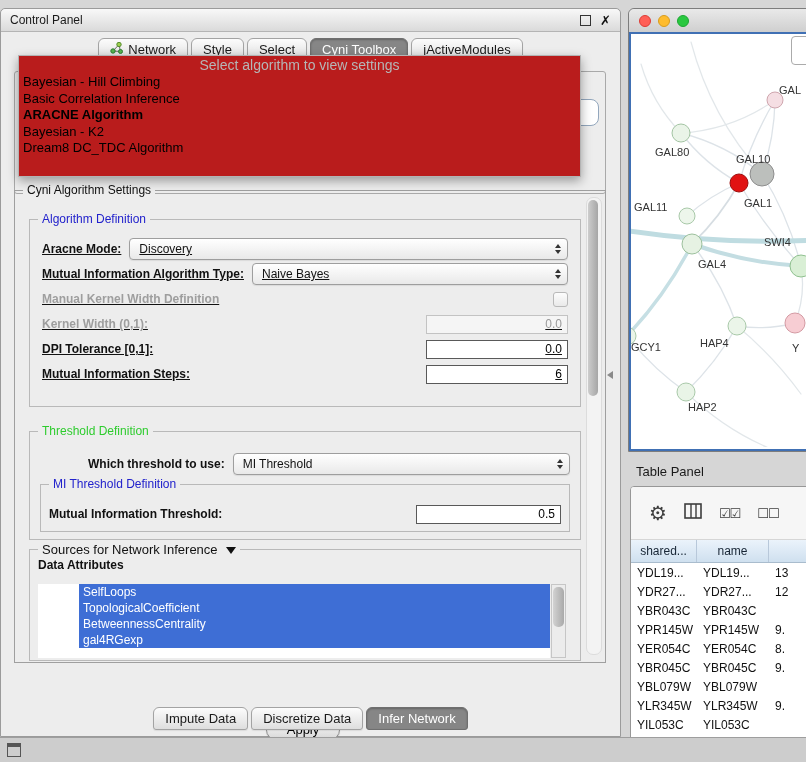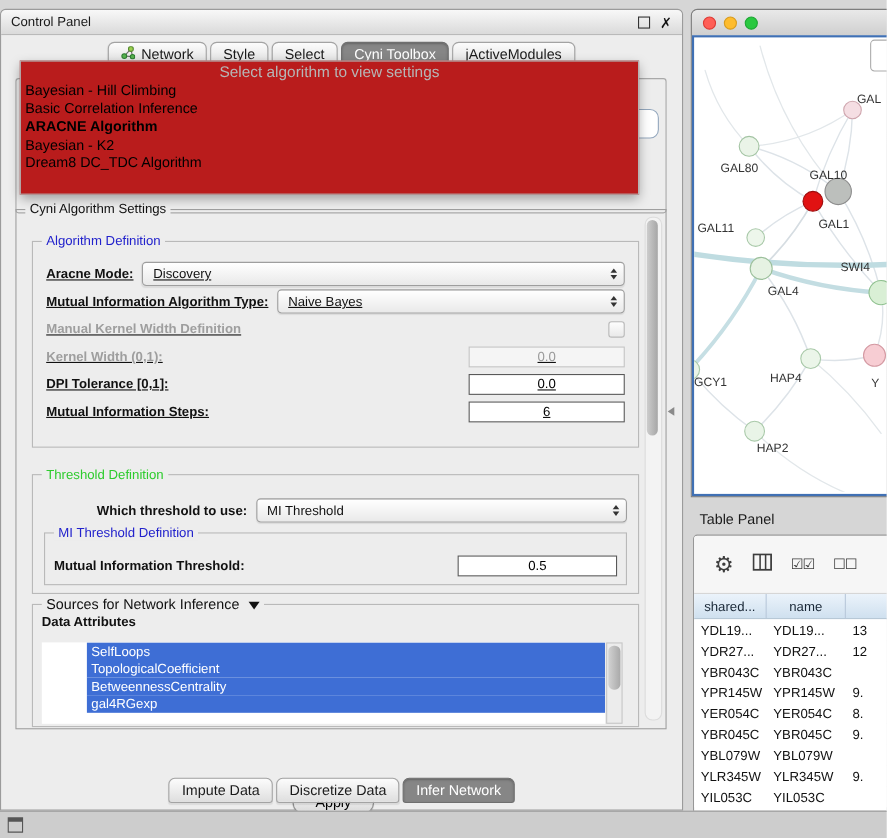--- a/index.html
+++ b/index.html
@@ -56,21 +56,21 @@
   .combo-val{flex:1;}
   .combo-arrows{display:flex;flex-direction:column;align-items:center;gap:2px;padding-right:2px;}
   .tri-up{width:0;height:0;border-left:3.5px solid transparent;border-right:3.5px solid transparent;border-bottom:4.5px solid #333;}
   .tri-down{width:0;height:0;border-left:3.5px solid transparent;border-right:3.5px solid transparent;border-top:4.5px solid #333;}
   .tri-right{width:0;height:0;border-top:5px solid transparent;border-bottom:5px solid transparent;border-left:7px solid #111;display:inline-block;}
   .tri-down-s{width:0;height:0;border-left:5px solid transparent;border-right:5px solid transparent;border-top:7px solid #111;display:inline-block;margin-left:5px;vertical-align:middle;}
   .tri-left{width:0;height:0;border-top:4px solid transparent;border-bottom:4px solid transparent;border-right:6px solid #8a8a8a;display:inline-block;}
   .checkbox{width:13px;height:13px;border:1px solid #b9b9b9;border-radius:3px;
        background:linear-gradient(#fdfdfd,#e9e9e9);margin-left:auto;}
   .field{width:142px;height:19px;border:1px solid #595959;background:#fff;
-       font:12px "Liberation Sans","DejaVu Sans",sans-serif;text-align:center;padding:0 5px;
+       font:12px "Liberation Sans","DejaVu Sans",sans-serif;text-align:right;padding:0 5px;
        margin-left:auto;box-sizing:border-box;}
   .field:disabled{border-color:#c3c3c3;background:#f5f5f5;color:#9a9a9a;}
 
   .hub-row{position:absolute;left:25px;top:392px;display:flex;align-items:center;gap:9px;}
   .hub-row .b{font-size:13px;}
 
   .thr-group{position:absolute;left:14px;top:240px;width:550px;height:107px;border:1px solid #b9b9b9;}
   .which-row{display:flex;align-items:center;margin:20px 10px 0 58px;height:23px;}
   .mi-subgroup{position:absolute;left:10px;top:52px;width:528px;height:46px;border:1px solid #b9b9b9;background:#ededed00;}
   .mi-subgroup .group-label{background:#ededed;}

